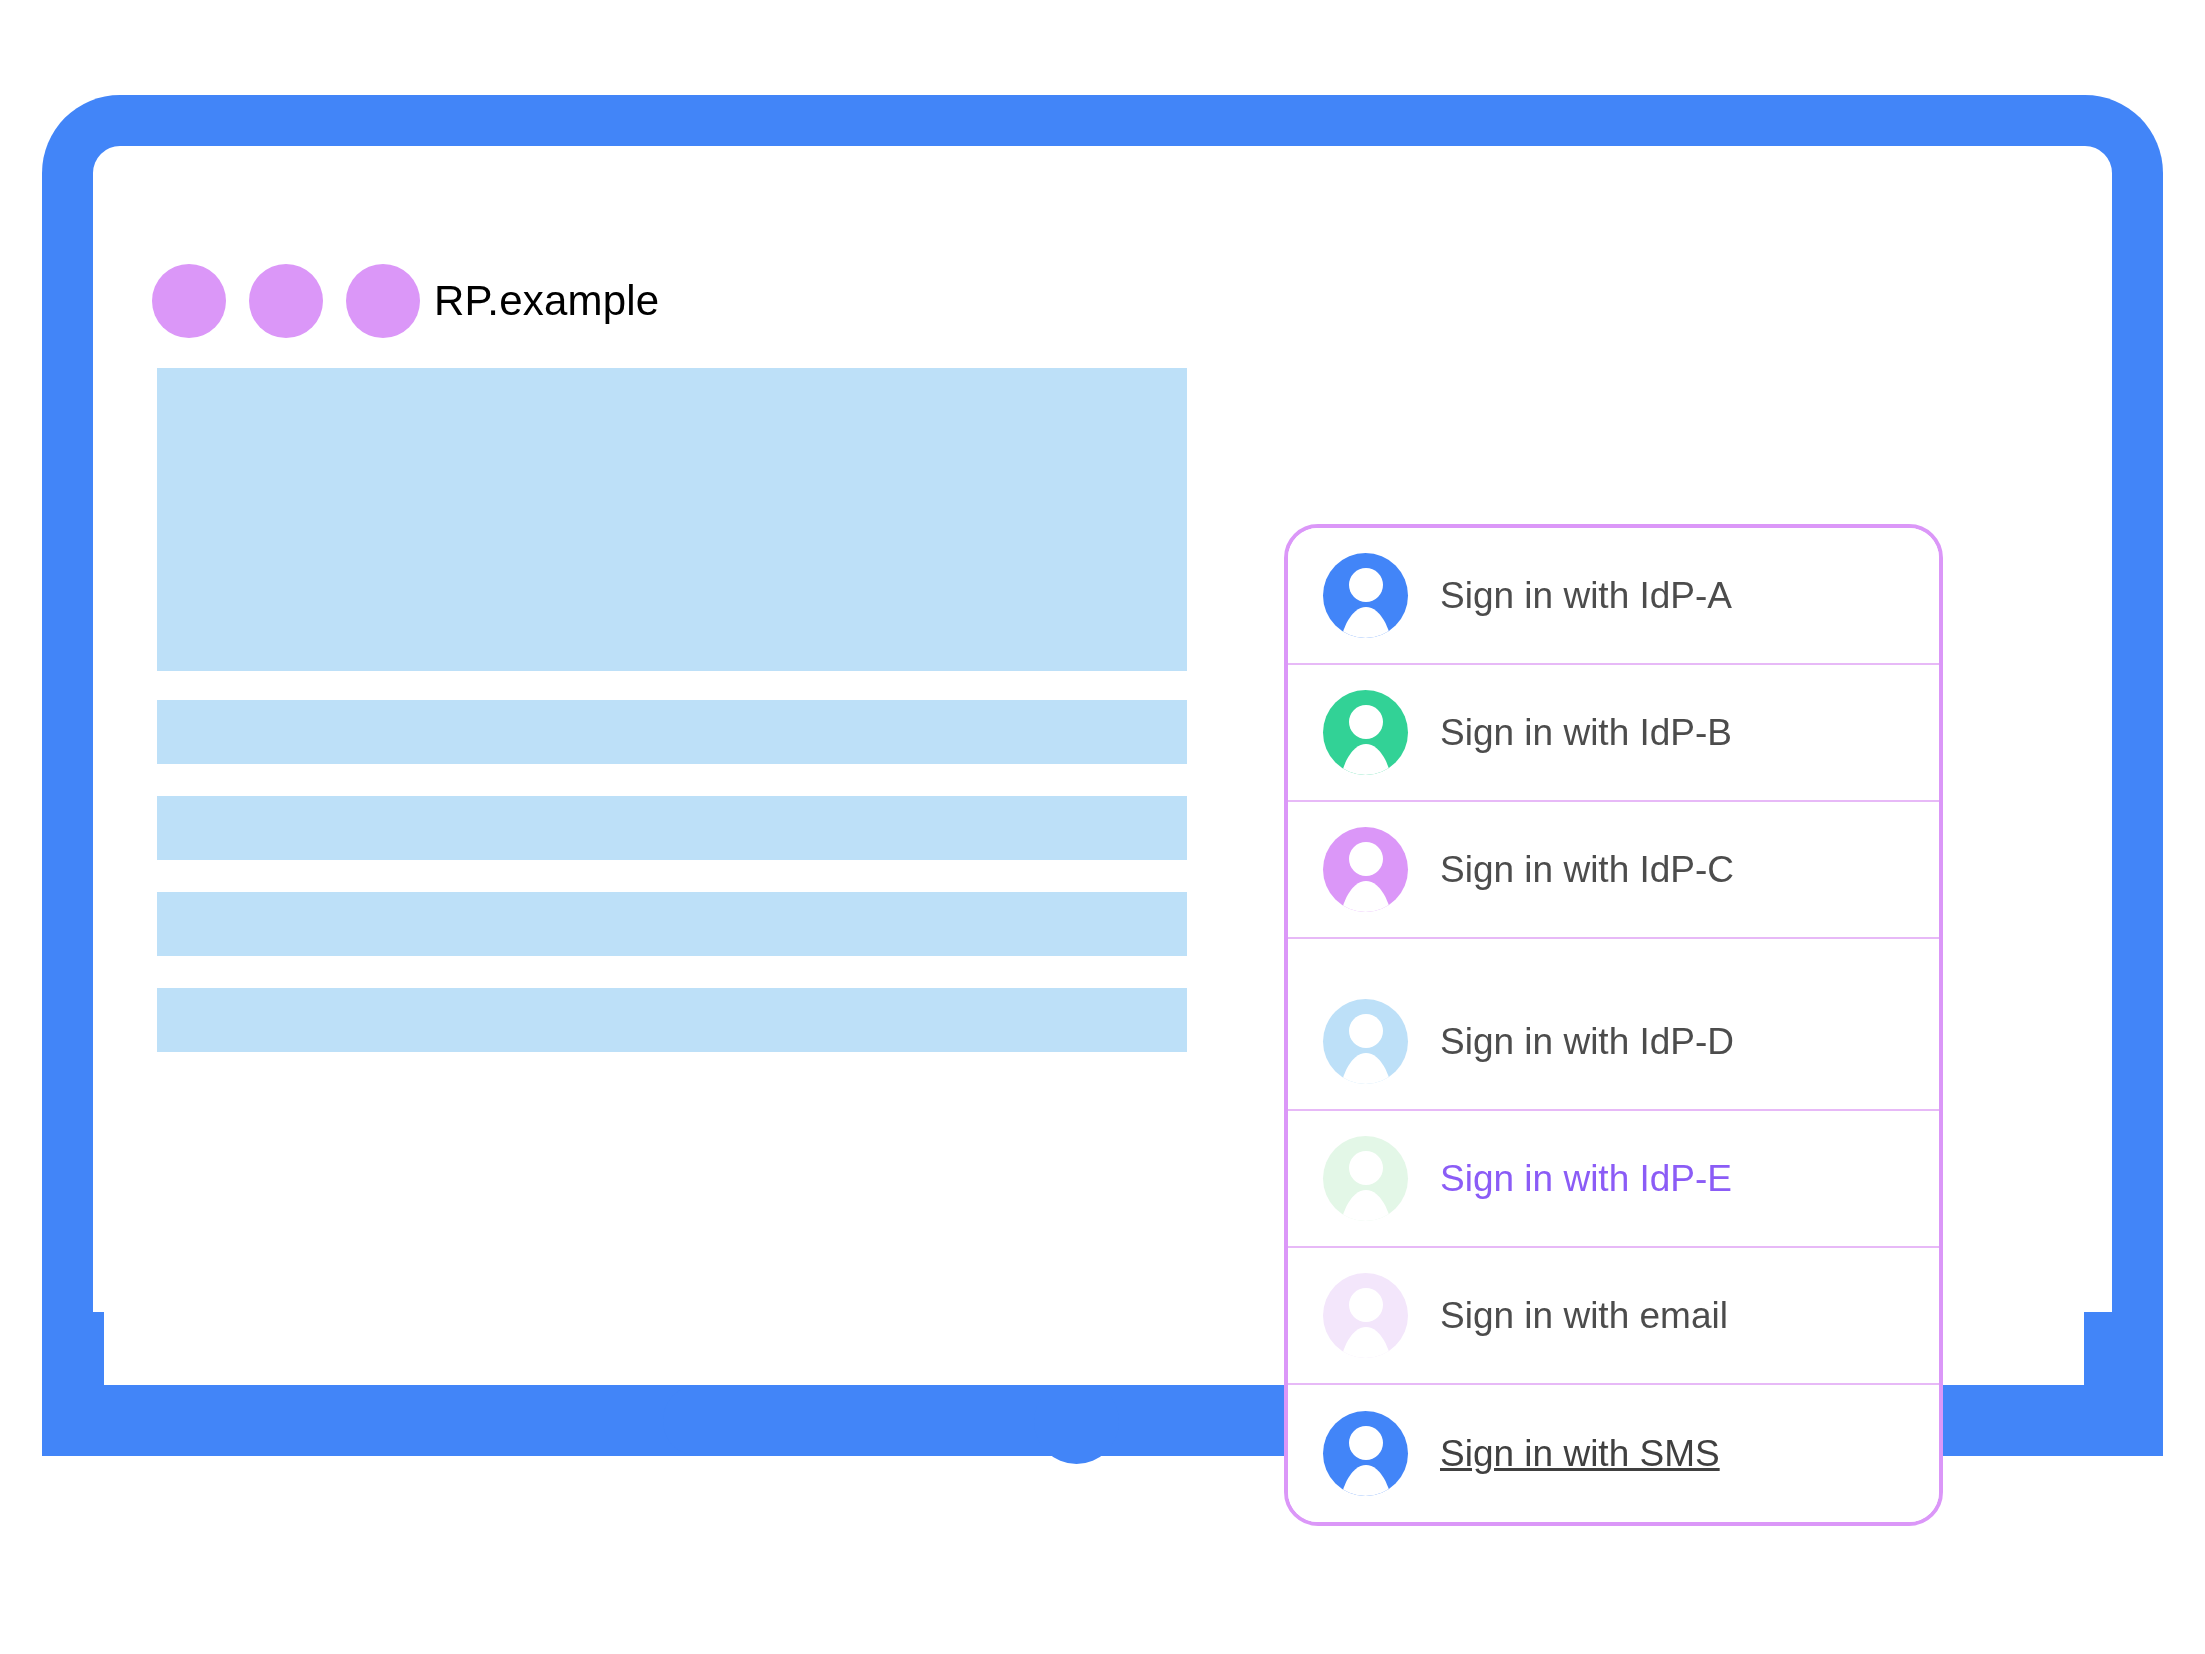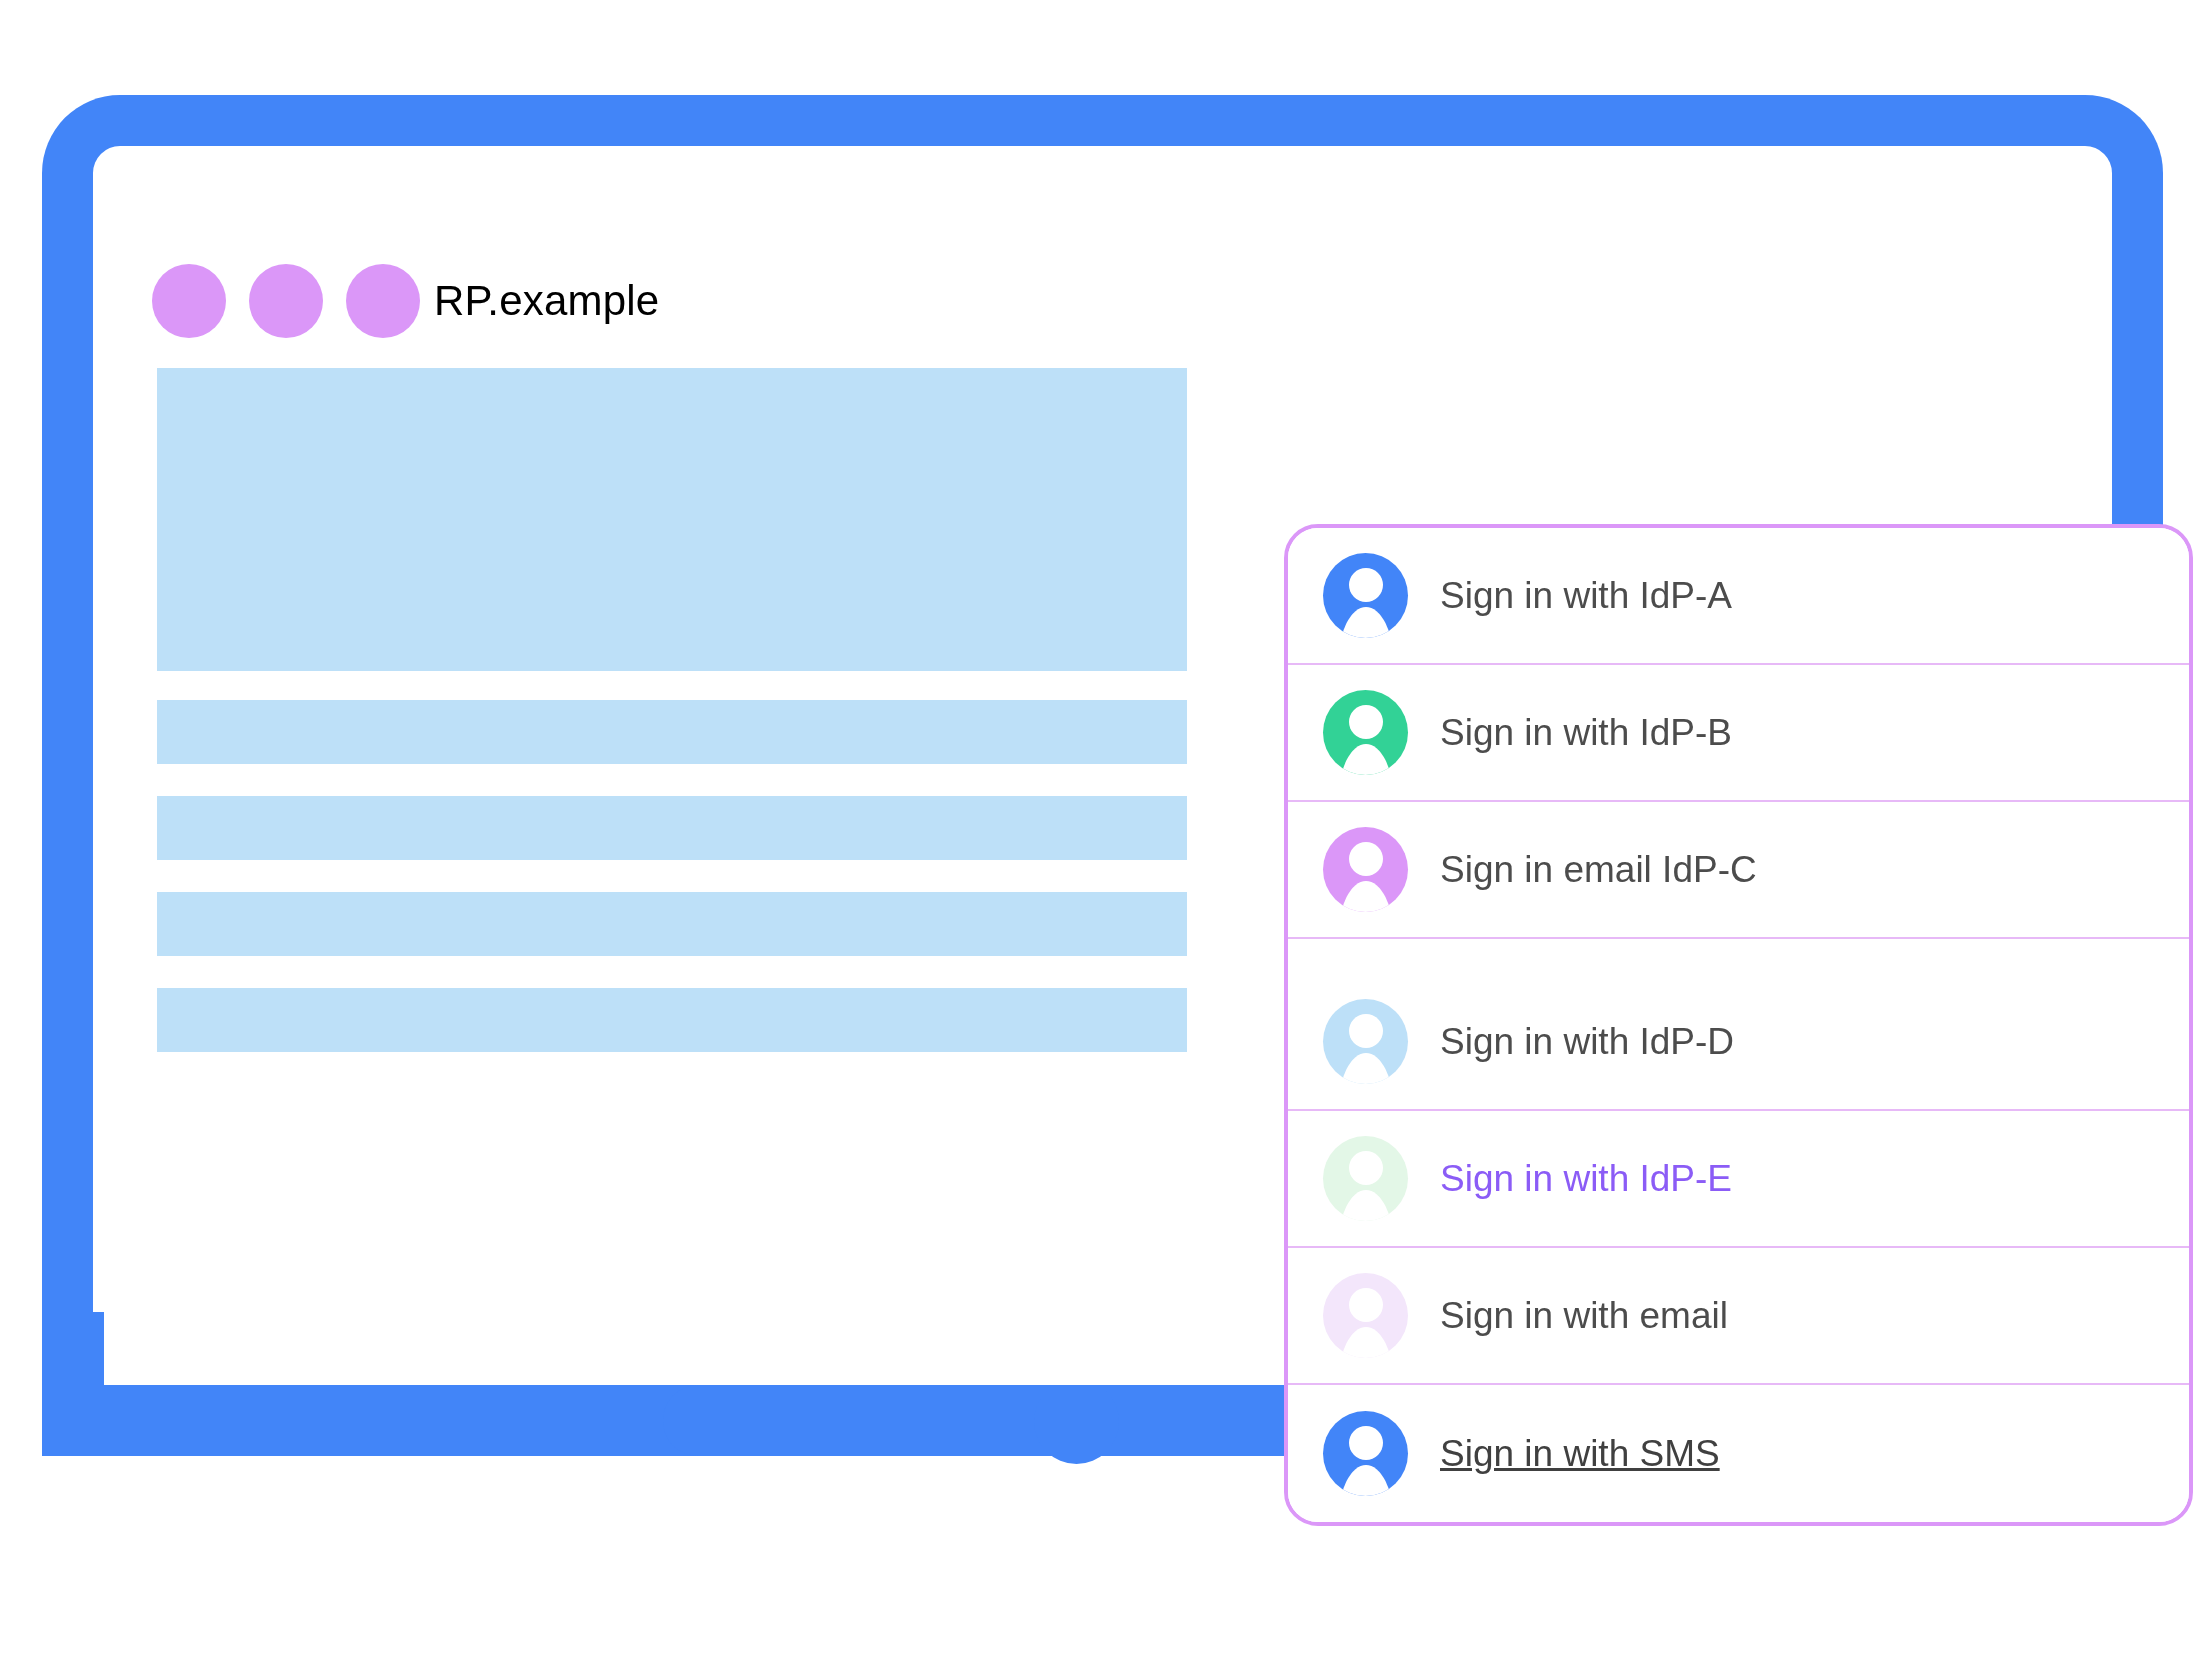--- a/index.html
+++ b/index.html
@@ -135,21 +135,21 @@
   }
   .block-hero   { height: 303px; margin-bottom: 29px; }
   .block-line   { height: 64px;  margin-bottom: 32px; }
   .block-line:last-child { margin-bottom: 0; }
 
   
   #account-dialog {
     position: absolute;
     left: 1180px;
     top: 378px;
-    width: 909px;
+    width: 659px;
     box-sizing: border-box;
     background: #ffffff;
     border: 4.4px solid #db97f8;
     border-radius: 34px;
     overflow: hidden;
   }
   .account-row {
     display: flex;
     align-items: center;
     height: 137px;
@@ -242,21 +242,21 @@
           <div class="body"></div>
         </div>
         <div class="account-label" style="color: rgb(76, 76, 76);">Sign in with IdP-B</div>
       </div>
 
       <div class="account-row" style="border-bottom-color: rgb(231, 185, 247);">
         <div class="avatar" style="background: rgb(219, 151, 248);">
           <div class="head"></div>
           <div class="body"></div>
         </div>
-        <div class="account-label" style="color: rgb(76, 76, 76);">Sign in email IdP-C</div>
+        <div class="account-label" style="color: rgb(76, 76, 76);">Sign in with IdP-C</div>
       </div>
 
       <div class="account-row" style="border-bottom-color: rgb(231, 185, 247); margin-top: 35px;">
         <div class="avatar" style="background: rgb(189, 224, 248);">
           <div class="head"></div>
           <div class="body"></div>
         </div>
         <div class="account-label" style="color: rgb(76, 76, 76);">Sign in with IdP-D</div>
       </div>
 

